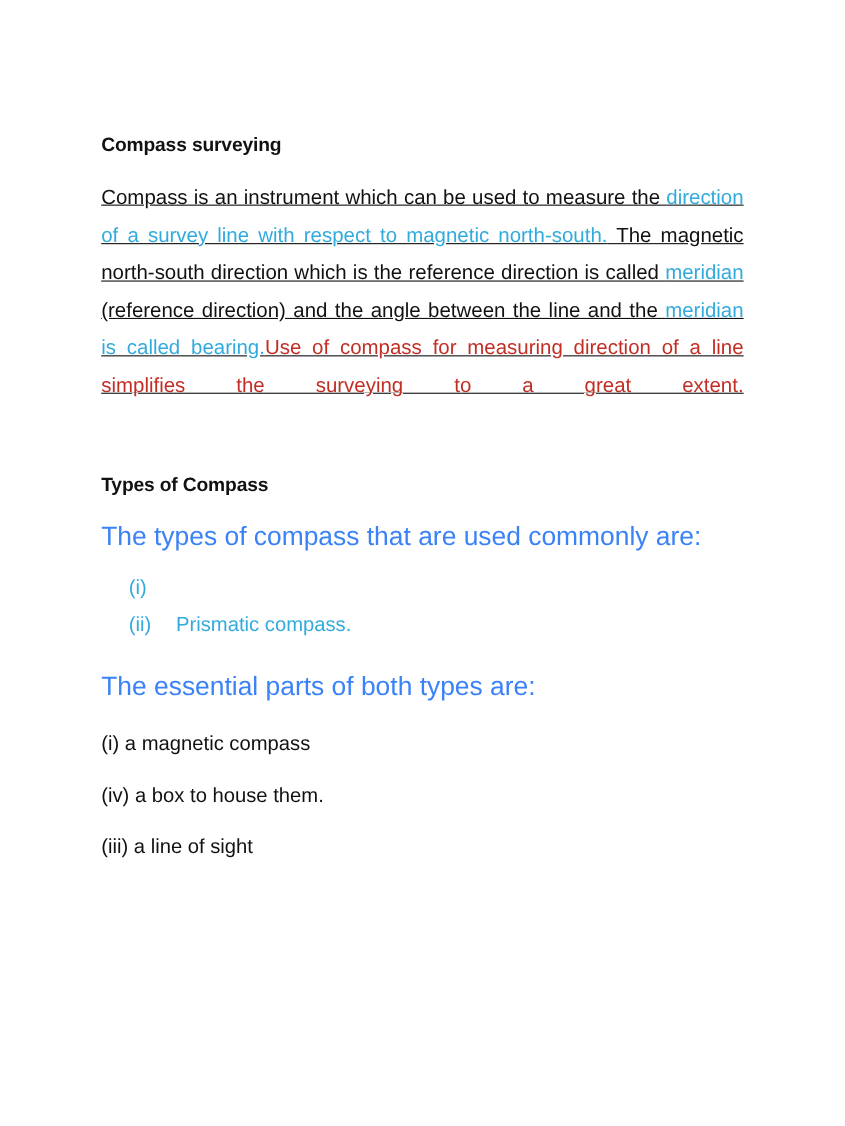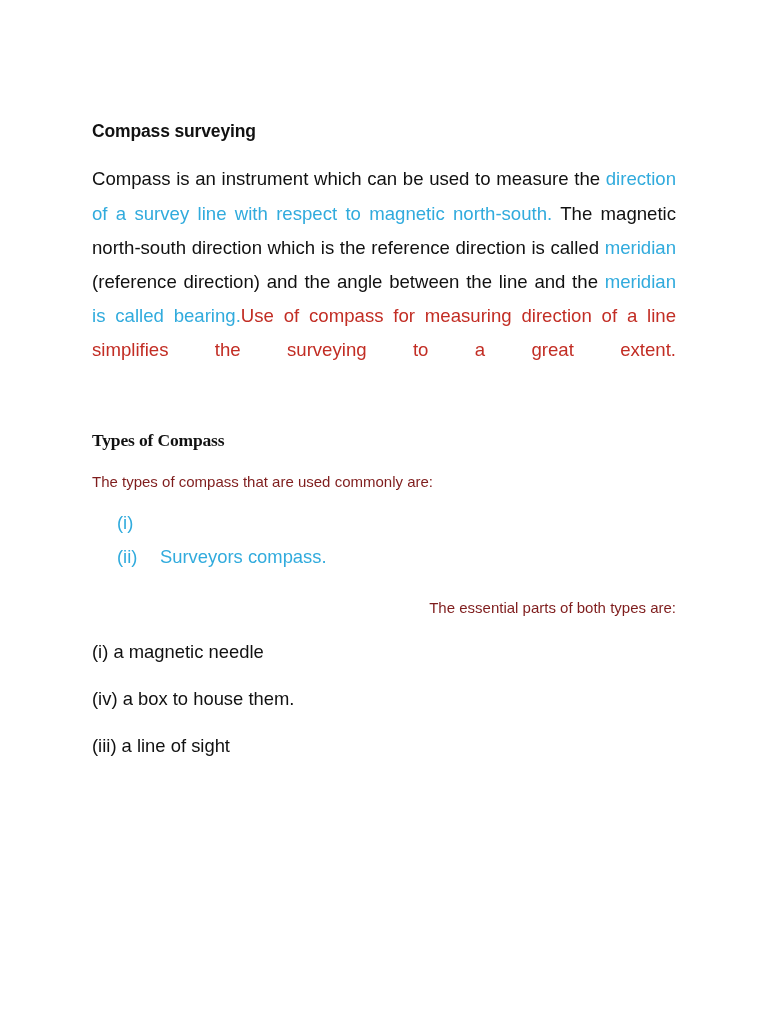--- a/index.html
+++ b/index.html
@@ -33,51 +33,52 @@
   
   .heading {
     font-size: 17.5px;
     font-weight: bold;
     line-height: 1.28;
     color: #111111;
     letter-spacing: -0.15px;
     margin: 0;
   }
   .heading.h-top    { margin-bottom: 20px; }
-  .heading.h-second { margin-top: 27px; margin-bottom: 21px; font-family: Liberation Serif, serif; }
+  .heading.h-second { margin-top: 27px; margin-bottom: 21px; }
 
   
   .para-justified {
     font-size: 18.6px;
     line-height: 34.2px;
     text-align: justify;
     text-justify: inter-word;
     color: #111111;
     margin: 0;
     word-spacing: 0.2px;
+    text-decoration: underline;
   }
   
   .para-justified::after {
     content: "";
     display: inline-block;
     width: 100%;
   }
 
   .c-cyan { color: #31ABDD; }
   .c-red  { color: #C22D24; }
   .c-black{ color: #111111; }
 
   
   .line-plain {
-    font-size: 15px;
+    font-size: 24px;
     line-height: 1.3;
-    color: #7f1d1d;
+    color: #3b82f6;
     margin: 0;
   }
-  .gap-lg { margin-top: 24px; text-align: right; }
+  .gap-lg { margin-top: 24px; }
 
   
   .roman-list {
     margin: 14px 0 0 0;
     padding: 0;
     list-style: none;
   }
   .roman-list li {
     display: flex;
     align-items: baseline;
@@ -120,26 +121,26 @@
     <h2 class="heading h-second">Types of Compass</h2>
 
     <p class="line-plain">The types of compass that are used commonly are:</p>
 
     <ul class="roman-list">
       <li>
         <span class="rn">(i)</span>
       </li>
       <li>
         <span class="rn">(ii)</span>
-        <span class="rl">Surveyors compass.</span>
+        <span class="rl">Prismatic compass.</span>
       </li>
     </ul>
 
     <p class="line-plain gap-lg">The essential parts of both types are:</p>
 
     <ul class="parts-list">
-      <li>(i) a magnetic needle</li>
+      <li>(i) a magnetic compass</li>
       <li>(iv) a box to house them.</li>
       <li>(iii) a line of sight</li>
     </ul>
 
   </div>
 </div>
 
 </body></html>

